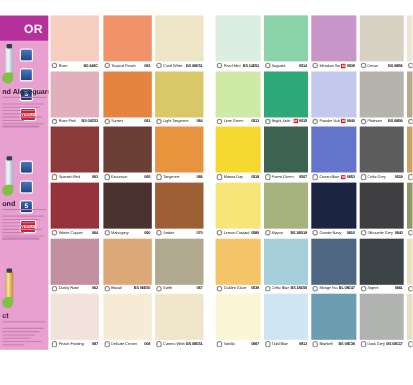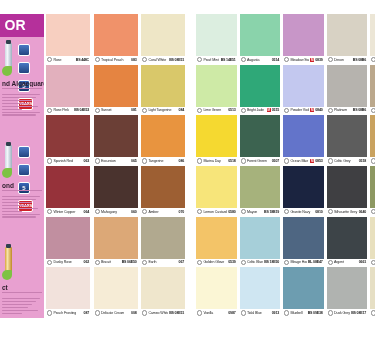--- a/index.html
+++ b/index.html
@@ -18,22 +18,22 @@
   
   .sidebar{
     position:absolute;left:0;top:0;width:44px;height:304px;
     background:#e8a0d0;overflow:hidden;
   }
   .sidebar-banner{
     position:absolute;left:0;top:0;width:44px;height:23px;
     background:#b5309b;
   }
   .sidebar-banner span{
-    position:absolute;right:18px;bottom:4px;
-    color:#ffffff;font-weight:bold;font-size:14px;letter-spacing:.3px;
+    position:absolute;right:5px;bottom:4px;
+    color:#ffffff;font-weight:bold;font-size:11px;letter-spacing:.3px;
   }
   .prod{position:absolute;left:0;width:44px;}
   .prod-img{
     position:absolute;left:2px;top:0;width:14px;height:34px;
   }
   .bottle{
     position:absolute;left:3px;top:1px;width:7px;height:27px;
     background:linear-gradient(90deg,#cfd9e2 0%,#f2f6fa 35%,#9fb0c0 100%);
     border-radius:1px 1px 0 0;
   }

